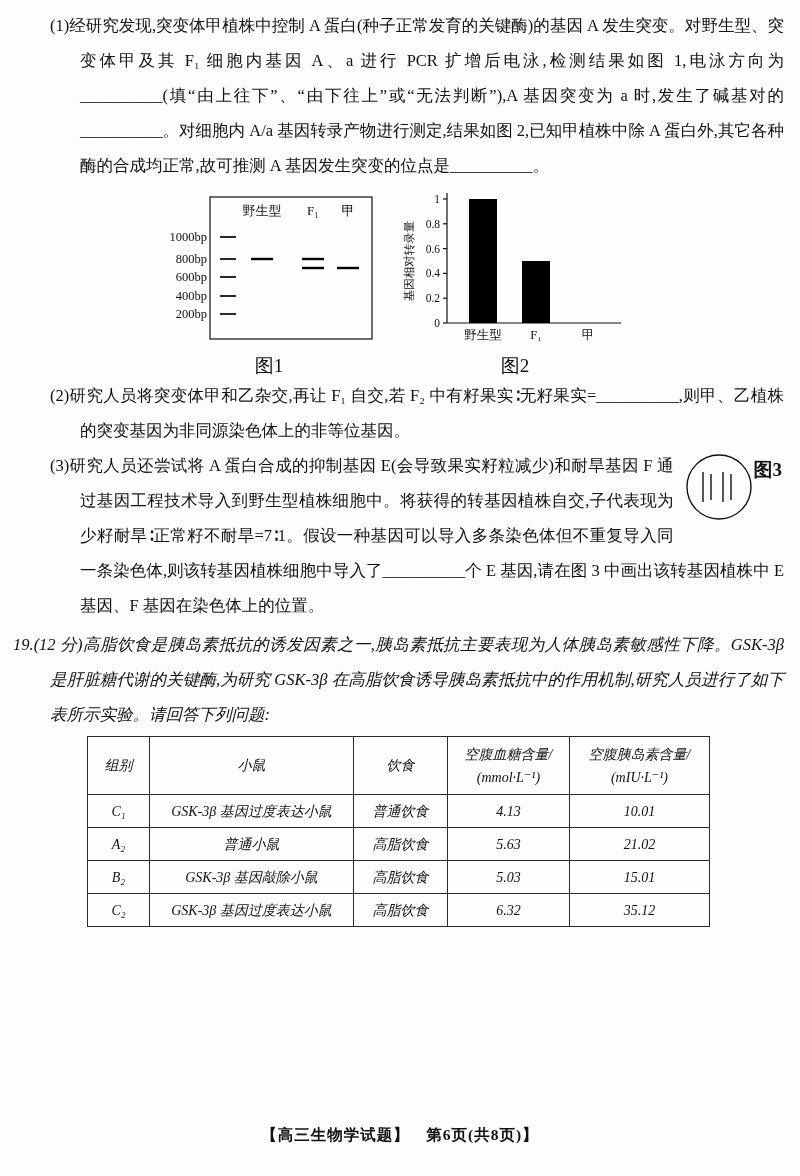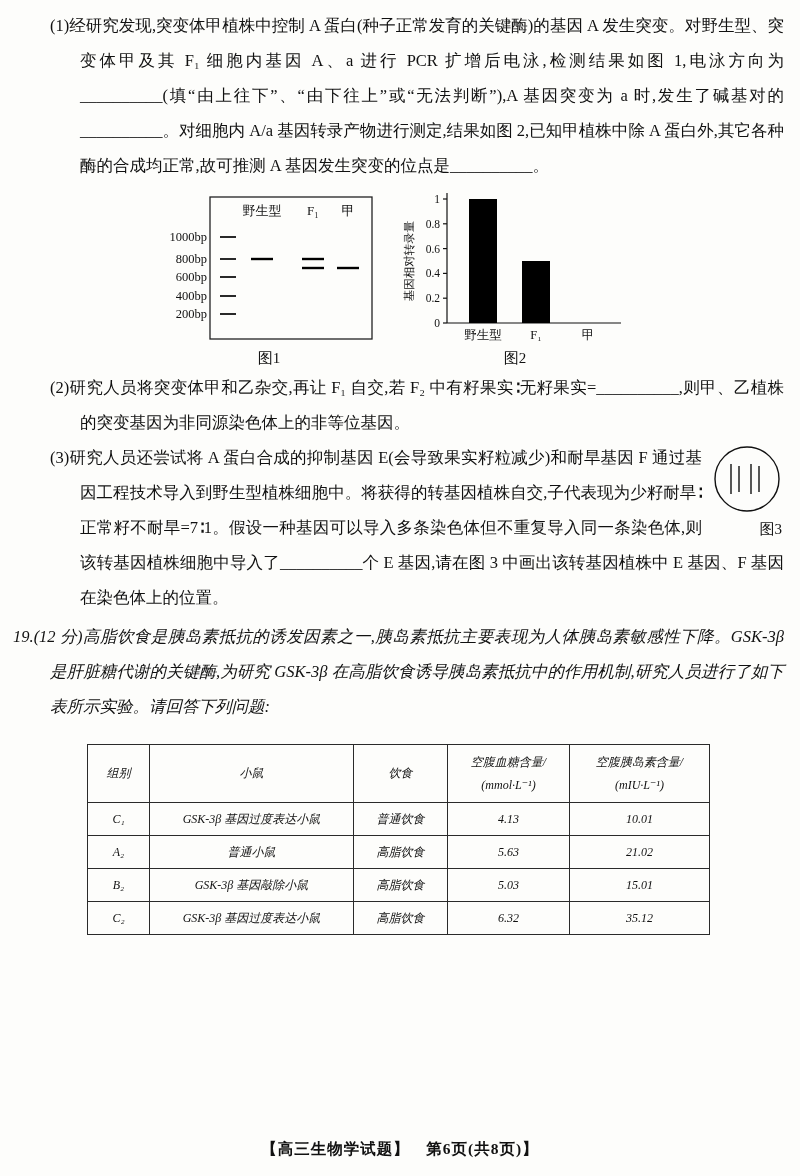--- a/index.html
+++ b/index.html
@@ -21,43 +21,43 @@
   p { margin: 0; }
   .hang1 { padding-left: 37px; text-indent: -37px; }
   .part { margin-left: 37px; padding-left: 30px; text-indent: -30px; }
   .question + .question { margin-top: 4px; font-style: italic; }
   .figures-row {
     display: flex; align-items: flex-end; gap: 26px;
     margin: 6px 0 4px 150px;
     line-height: normal; text-align: left; text-indent: 0;
   }
   .fig { display: flex; flex-direction: column; align-items: center; }
-  .fig-caption { font-size: 15px; line-height: 16px; margin-top: 2px; text-align: center; text-indent: 0; }
+  .fig-caption { font-size: 19px; line-height: 16px; margin-top: 10px; text-align: center; text-indent: 0; }
   .fig3-float {
     float: right;
-    display: flex; flex-direction: column; align-items: flex-end;
+    display: flex; align-items: flex-start;
     margin: 4px 2px 2px 10px;
-    line-height: normal; text-indent: 0;
+    line-height: normal; text-indent: 0; font-weight: bold;
   }
   .exp-table {
     border-collapse: collapse;
-    margin: 20px 0 0 74px;
-    font-size: 12px; line-height: 23px;
+    margin: 4px 0 0 74px;
+    font-size: 14px; line-height: 23px;
     text-align: center;
   }
   .exp-table th, .exp-table td { border: 1.3px solid #2a2a2a; padding: 2px 8px; font-weight: normal; }
   .exp-table th { white-space: pre-line; height: 58px; }
   .exp-table td { height: 33px; }
   .exp-table th:nth-child(1) { width: 62px; }
   .exp-table th:nth-child(2) { width: 204px; }
   .exp-table th:nth-child(3) { width: 94px; }
   .exp-table th:nth-child(4) { width: 122px; }
   .exp-table th:nth-child(5) { width: 140px; }
   .footer {
-    position: absolute; left: 0; bottom: 10px; width: 100%;
+    position: absolute; left: 0; bottom: 24px; width: 100%;
     text-align: center; font-weight: bold; font-size: 15.5px; letter-spacing: 1px;
   }
   svg text { font-family: "Liberation Serif", "DejaVu Serif", serif; fill: #111; }
 </style>
 </head>
 <body>
 
 <div class="page">
 
   <div class="question">

